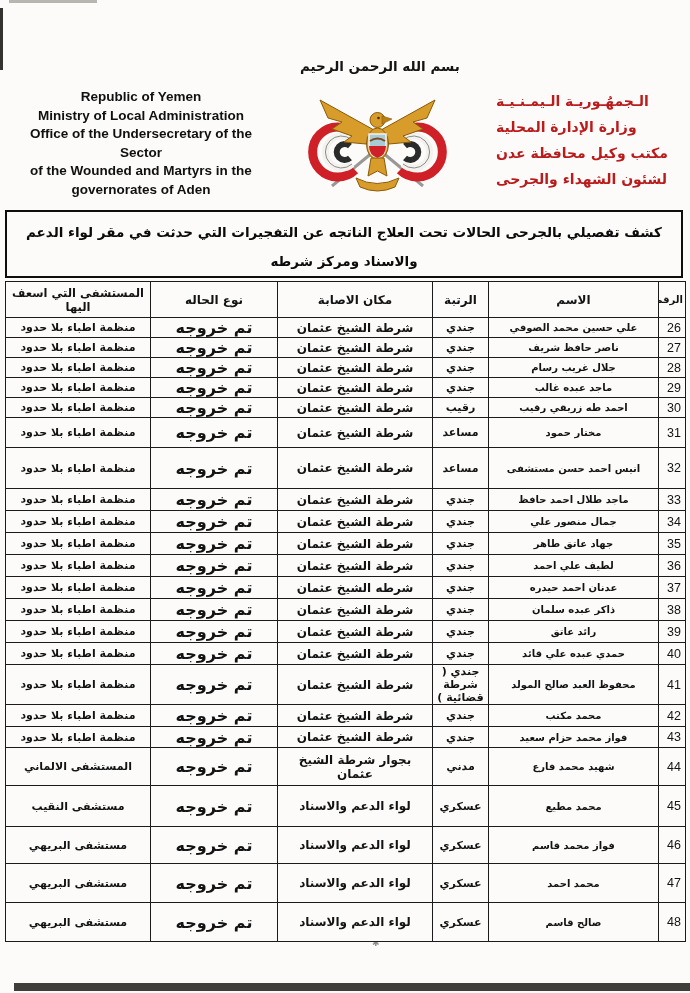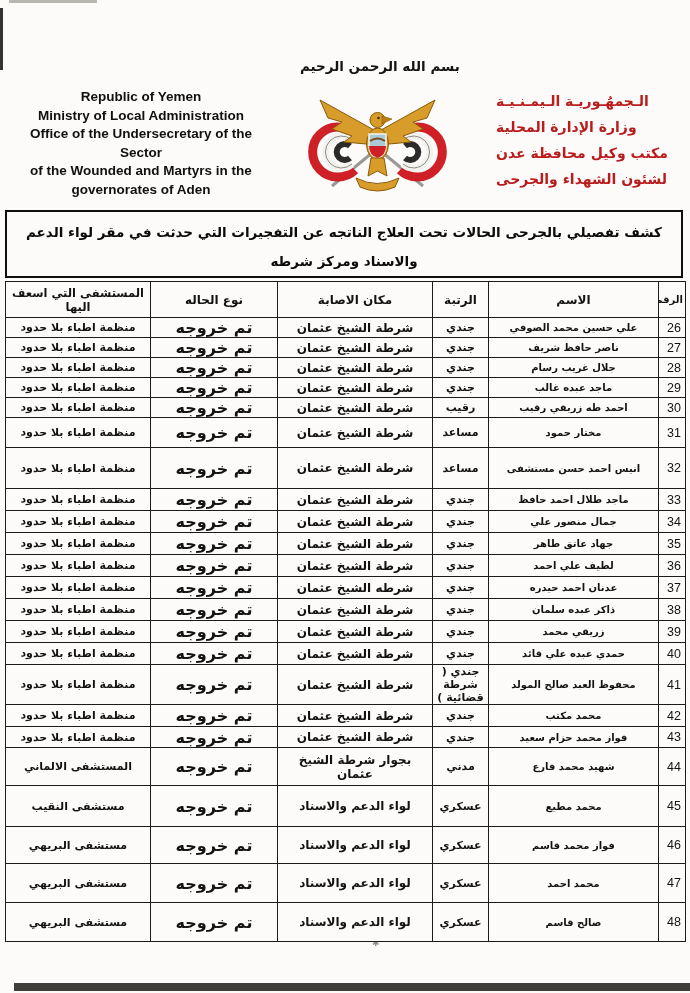--- a/index.html
+++ b/index.html
@@ -238,21 +238,21 @@
           <tr style="height: 22px;">
             <td class="c-num">38</td>
             <td class="c-name">ذاكر عبده سلمان</td>
             <td class="c-rank">جندي</td>
             <td class="c-injury_place">شرطة الشيخ عثمان</td>
             <td class="c-case_type">تم خروجه</td>
             <td class="c-hospital">منظمة اطباء بلا حدود</td>
           </tr>
           <tr style="height: 22px;">
             <td class="c-num">39</td>
-            <td class="c-name">زريقي محمد</td>
+            <td class="c-name">رائد عاتق</td>
             <td class="c-rank">جندي</td>
             <td class="c-injury_place">شرطة الشيخ عثمان</td>
             <td class="c-case_type">تم خروجه</td>
             <td class="c-hospital">منظمة اطباء بلا حدود</td>
           </tr>
           <tr style="height: 22px;">
             <td class="c-num">40</td>
             <td class="c-name">حمدي عبده علي قائد</td>
             <td class="c-rank">جندي</td>
             <td class="c-injury_place">شرطة الشيخ عثمان</td>

